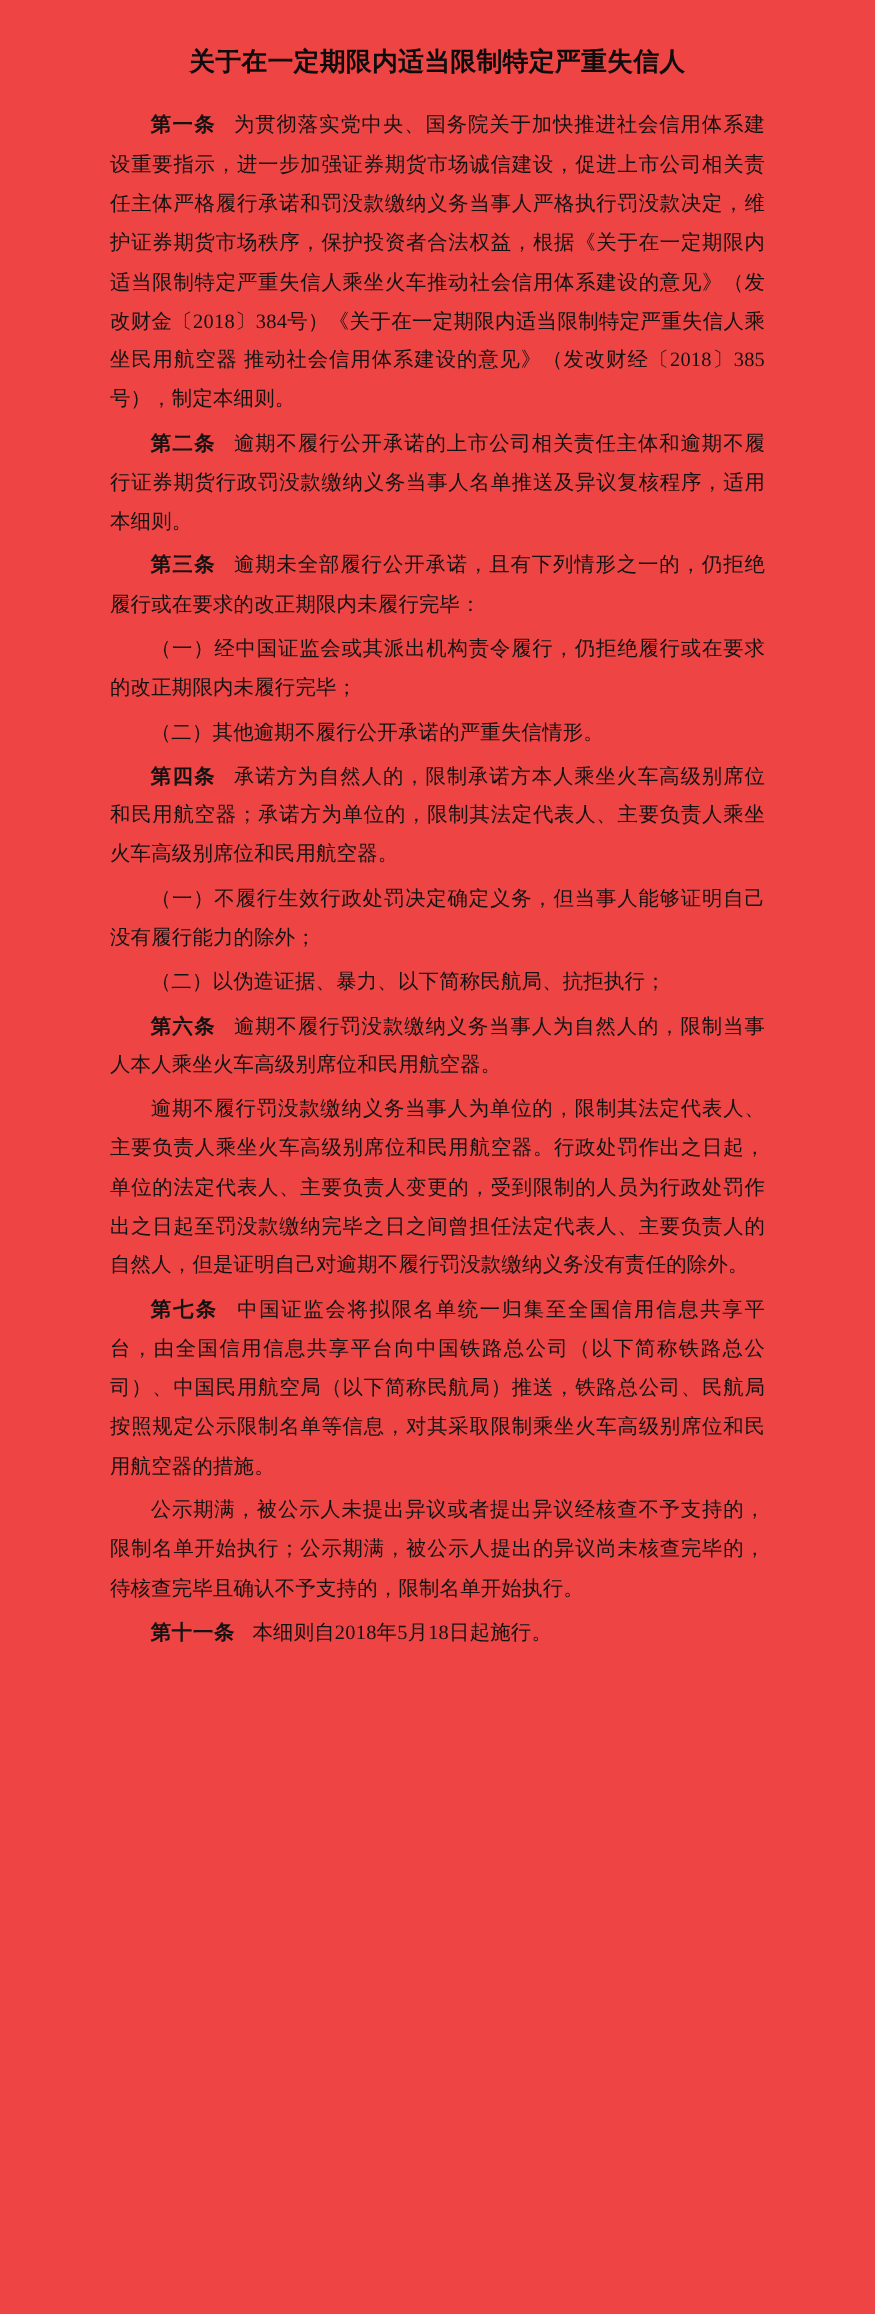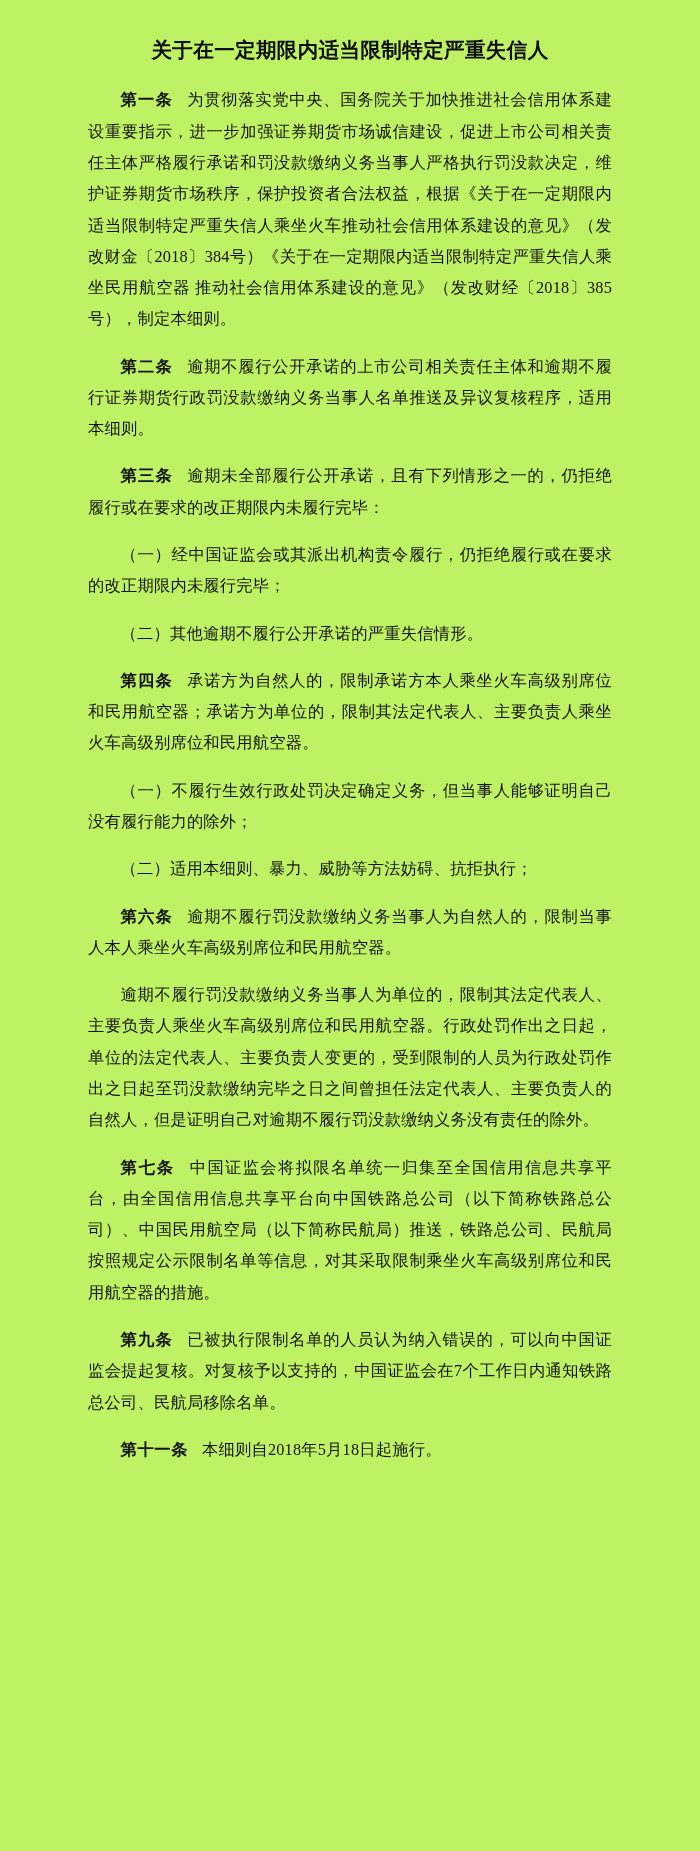--- a/index.html
+++ b/index.html
@@ -10,36 +10,36 @@
   body {
     width: 700px;
     font-family: "Liberation Serif", "DejaVu Serif", serif;
     color: #141414;
   }
   .page {
     width: 700px;
     min-height: 1851px;
     box-sizing: border-box;
     padding: 26px 88px 20px 88px;
-    background: #bef264;
+    background: #ef4444;
   }
   .doc-title {
     text-align: center;
     font-weight: bold;
     font-size: 20.5px;
     line-height: 1.58;
     letter-spacing: 0.4px;
     margin: 8px 0 18px 0;
     color: #0d0d0d;
   }
   .doc-title .line {
     display: block;
   }
   p.para {
-    margin: 16px 0 1px 0;
+    margin: 4px 0 1px 0;
     font-size: 16.3px;
     line-height: 1.92;
     text-align: justify;
     text-justify: inter-ideograph;
     text-indent: 2em;
     letter-spacing: 0.2px;
     color: #131313;
   }
   p.para .art {
     font-weight: bold;
@@ -61,21 +61,21 @@
   </h1>
 
   <div id="body-text">
       <p class="para"><span class="art">第一条</span><span>为贯彻落实党中央、国务院关于加快推进社会信用体系建设重要指示，进一步加强证券期货市场诚信建设，促进上市公司相关责任主体严格履行承诺和罚没款缴纳义务当事人严格执行罚没款决定，维护证券期货市场秩序，保护投资者合法权益，根据《关于在一定期限内适当限制特定严重失信人乘坐火车推动社会信用体系建设的意见》（发改财金〔2018〕384号）《关于在一定期限内适当限制特定严重失信人乘坐民用航空器 推动社会信用体系建设的意见》（发改财经〔2018〕385号），制定本细则。</span></p>
       <p class="para"><span class="art">第二条</span><span>逾期不履行公开承诺的上市公司相关责任主体和逾期不履行证券期货行政罚没款缴纳义务当事人名单推送及异议复核程序，适用本细则。</span></p>
       <p class="para"><span class="art">第三条</span><span>逾期未全部履行公开承诺，且有下列情形之一的，仍拒绝履行或在要求的改正期限内未履行完毕：</span></p>
       <p class="para"><span>（一）经中国证监会或其派出机构责令履行，仍拒绝履行或在要求的改正期限内未履行完毕；</span></p>
       <p class="para"><span>（二）其他逾期不履行公开承诺的严重失信情形。</span></p>
       <p class="para"><span class="art">第四条</span><span>承诺方为自然人的，限制承诺方本人乘坐火车高级别席位和民用航空器；承诺方为单位的，限制其法定代表人、主要负责人乘坐火车高级别席位和民用航空器。</span></p>
       <p class="para"><span>（一）不履行生效行政处罚决定确定义务，但当事人能够证明自己没有履行能力的除外；</span></p>
-      <p class="para"><span>（二）适用本细则、暴力、威胁等方法妨碍、抗拒执行；</span></p>
+      <p class="para"><span>（二）以伪造证据、暴力、以下简称民航局、抗拒执行；</span></p>
       <p class="para"><span class="art">第六条</span><span>逾期不履行罚没款缴纳义务当事人为自然人的，限制当事人本人乘坐火车高级别席位和民用航空器。</span></p>
       <p class="para"><span>逾期不履行罚没款缴纳义务当事人为单位的，限制其法定代表人、主要负责人乘坐火车高级别席位和民用航空器。行政处罚作出之日起，单位的法定代表人、主要负责人变更的，受到限制的人员为行政处罚作出之日起至罚没款缴纳完毕之日之间曾担任法定代表人、主要负责人的自然人，但是证明自己对逾期不履行罚没款缴纳义务没有责任的除外。</span></p>
       <p class="para"><span class="art">第七条</span><span>中国证监会将拟限名单统一归集至全国信用信息共享平台，由全国信用信息共享平台向中国铁路总公司（以下简称铁路总公司）、中国民用航空局（以下简称民航局）推送，铁路总公司、民航局按照规定公示限制名单等信息，对其采取限制乘坐火车高级别席位和民用航空器的措施。</span></p>
-      <p class="para"><span class="art">第九条</span><span>已被执行限制名单的人员认为纳入错误的，可以向中国证监会提起复核。对复核予以支持的，中国证监会在7个工作日内通知铁路总公司、民航局移除名单。</span></p>
+      <p class="para"><span>公示期满，被公示人未提出异议或者提出异议经核查不予支持的，限制名单开始执行；公示期满，被公示人提出的异议尚未核查完毕的，待核查完毕且确认不予支持的，限制名单开始执行。</span></p>
       <p class="para"><span class="art">第十一条</span><span>本细则自2018年5月18日起施行。</span></p>
     </div>
 
 </div>
 
 </body></html>

